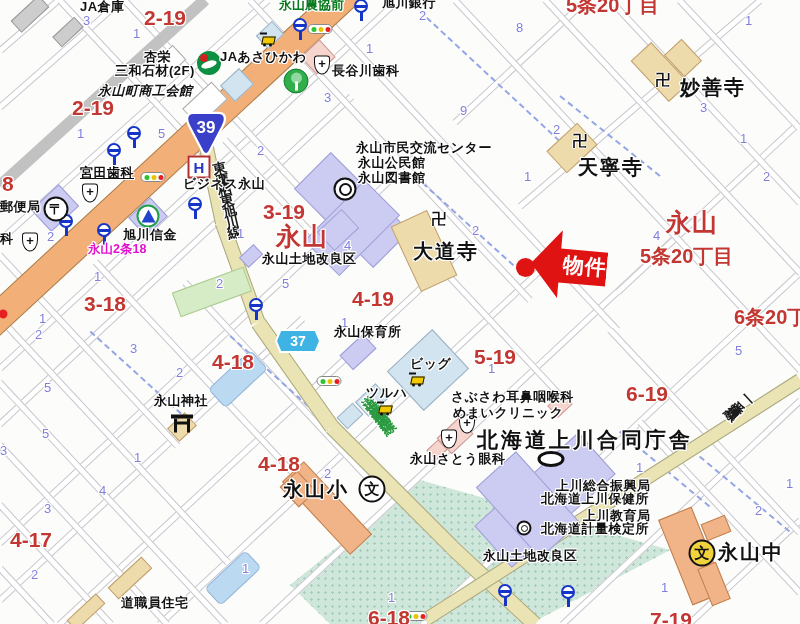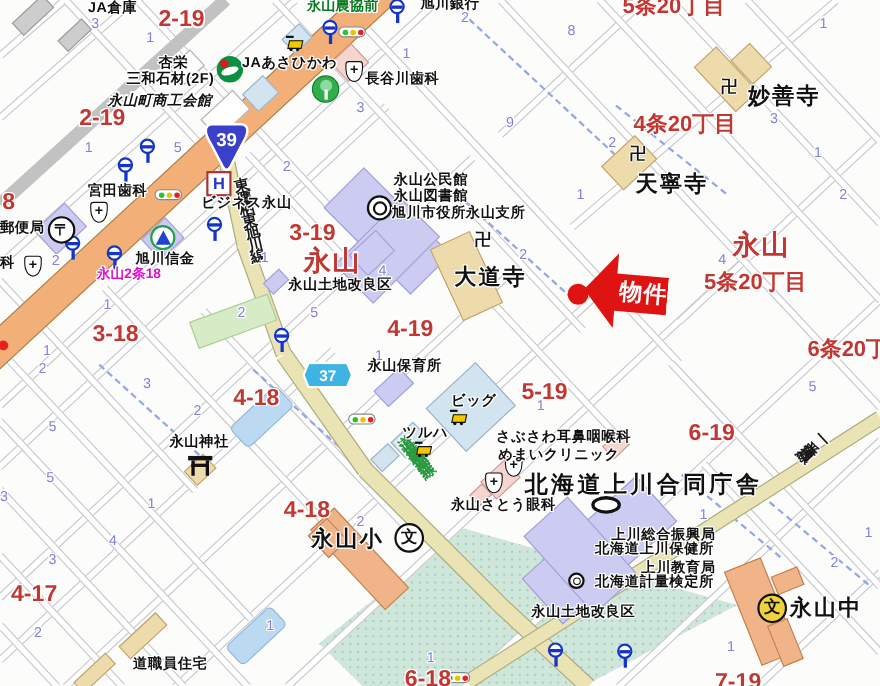--- a/index.html
+++ b/index.html
@@ -318,41 +318,40 @@
     <div class="lbl s-red" style="left: 84px; top: 292px;">3-18</div>
     <div class="lbl s-red" style="left: 352px; top: 287px;">4-19</div>
     <div class="lbl s-red" style="left: 212px; top: 350px;">4-18</div>
     <div class="lbl s-red" style="left: 474px; top: 345px;">5-19</div>
     <div class="lbl s-red" style="left: 258px; top: 452px;">4-18</div>
     <div class="lbl s-red" style="left: 10px; top: 528px;">4-17</div>
     <div class="lbl s-red" style="left: 626px; top: 382px;">6-19</div>
     <div class="lbl s-red" style="left: 368px; top: 606px;">6-18</div>
     <div class="lbl s-red" style="left: 650px; top: 608px;">7-19</div>
     <div class="lbl s-redmd" style="left: 566px; top: -8px;">5条20丁目</div>
-    <div class="lbl s-redmd" style="left: 576px; top: 99px;">4条20丁目</div>
     <div class="lbl s-redxl" style="left: 666px; top: 206px;">永山</div>
     <div class="lbl s-redmd" style="left: 640px; top: 243px;">5条20丁目</div>
     <div class="lbl s-redmd" style="left: 734px; top: 304px;">6条20丁目</div>
     <div class="lbl s-bk" style="left: 80px; top: -2px;">JA倉庫</div>
     <div class="lbl s-bk" style="left: 382px; top: -6px;">旭川銀行</div>
     <div class="lbl s-grn" style="left: 279px; top: -4px;">永山農協前</div>
     <div class="lbl s-bk" style="left: 144px; top: 48px;">杏栄</div>
     <div class="lbl s-bk" style="left: 115px; top: 62px;">三和石材(2F)</div>
     <div class="lbl s-bk" style="left: 220px; top: 48px;">JAあさひかわ</div>
     <div class="lbl s-bk" style="left: 332px; top: 62px;">長谷川歯科</div>
     <div class="lbl s-bk" style="left: 98px; top: 82px; font-style: italic;">永山町商工会館</div>
-    <div class="lbl s-bk" style="left: 80px; top: 164px;">宮田歯科</div>
+    <div class="lbl s-bk" style="left: 80px; top: 164px; text-decoration: underline;">宮田歯科</div>
     <div class="lbl s-bk" style="left: 183px; top: 175px;">ビジネス永山</div>
     <div class="lbl s-bk" style="left: 0px; top: 198px;">郵便局</div>
     <div class="lbl s-bk" style="left: 0px; top: 230px;">科</div>
     <div class="lbl s-bk" style="left: 123px; top: 226px;">旭川信金</div>
     <div class="lbl s-mag" style="left: 88px; top: 241px;">永山2条18</div>
+    <div class="lbl s-bk" style="left: 356px; top: 139px;">永山市民交流センター</div>
     <div class="lbl s-bk" style="left: 358px; top: 154px;">永山公民館</div>
     <div class="lbl s-bk" style="left: 358px; top: 169px;">永山図書館</div>
-    <div class="lbl s-bk" style="left: 356px; top: 184px;">旭川市役所永山支所</div>
     <div class="lbl s-blg" style="left: 680px; top: 74px;">妙善寺</div>
     <div class="lbl s-blg" style="left: 578px; top: 154px;">天寧寺</div>
     <div class="lbl s-blg" style="left: 413px; top: 238px;">大道寺</div>
     <div class="lbl s-bk" style="left: 262px; top: 250px;">永山土地改良区</div>
     <div class="lbl s-bk" style="left: 334px; top: 323px;">永山保育所</div>
     <div class="lbl s-bk" style="left: 410px; top: 355px; text-align: center;">ビッグ</div>
     <div class="lbl s-bk" style="left: 366px; top: 384px;">ツルハ</div>
     <div class="lbl s-bk" style="left: 451px; top: 388px;">さぶさわ耳鼻咽喉科</div>
     <div class="lbl s-bk" style="left: 453px; top: 404px;">めまいクリニック</div>
     <div class="lbl s-bk" style="left: 410px; top: 450px;">永山さとう眼科</div>

